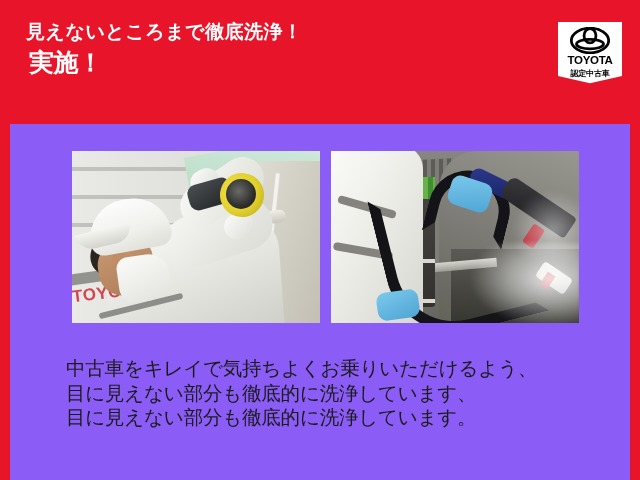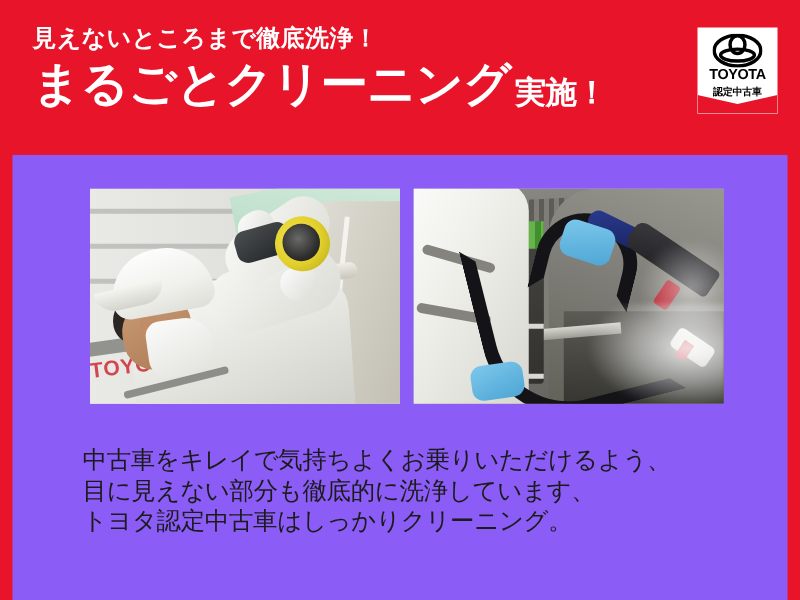--- a/index.html
+++ b/index.html
@@ -414,21 +414,20 @@
 </head>
 <body>
 
 <div class="poster">
 
   <div class="header">
 
     <div class="header-text">
       <div class="kicker">見えないところまで徹底洗浄！</div>
       <div class="headline-row">
-        <span class="headline-main">まるごとクリーニング</span>
         <span class="headline-sub">実施！</span>
       </div>
     </div>
 
     <div class="badge">
       <div class="badge-inner">
         <svg class="badge-emblem" viewBox="0 0 100 68">
           <ellipse cx="50" cy="34" rx="47" ry="31" fill="none" stroke="#000" stroke-width="7"></ellipse>
           <ellipse cx="50" cy="22" rx="15" ry="18" fill="none" stroke="#000" stroke-width="7"></ellipse>
           <ellipse cx="50" cy="43" rx="34" ry="12" fill="none" stroke="#000" stroke-width="7"></ellipse>
@@ -509,17 +508,17 @@
 
         <div class="p2-steam2"></div>
         <div class="p2-steam"></div>
         <div class="photo-soft"></div>
       </div>
     </div>
 
     <div class="copy">
       <div class="copy-line">中古車をキレイで気持ちよくお乗りいただけるよう、</div>
       <div class="copy-line">目に見えない部分も徹底的に洗浄しています、</div>
-      <div class="copy-line">トヨタ認定中古車はしっかりクリーニング。</div>
+      <div class="copy-line">目に見えない部分も徹底的に洗浄しています。</div>
     </div>
 
   </div>
 </div>
 
 </body></html>

